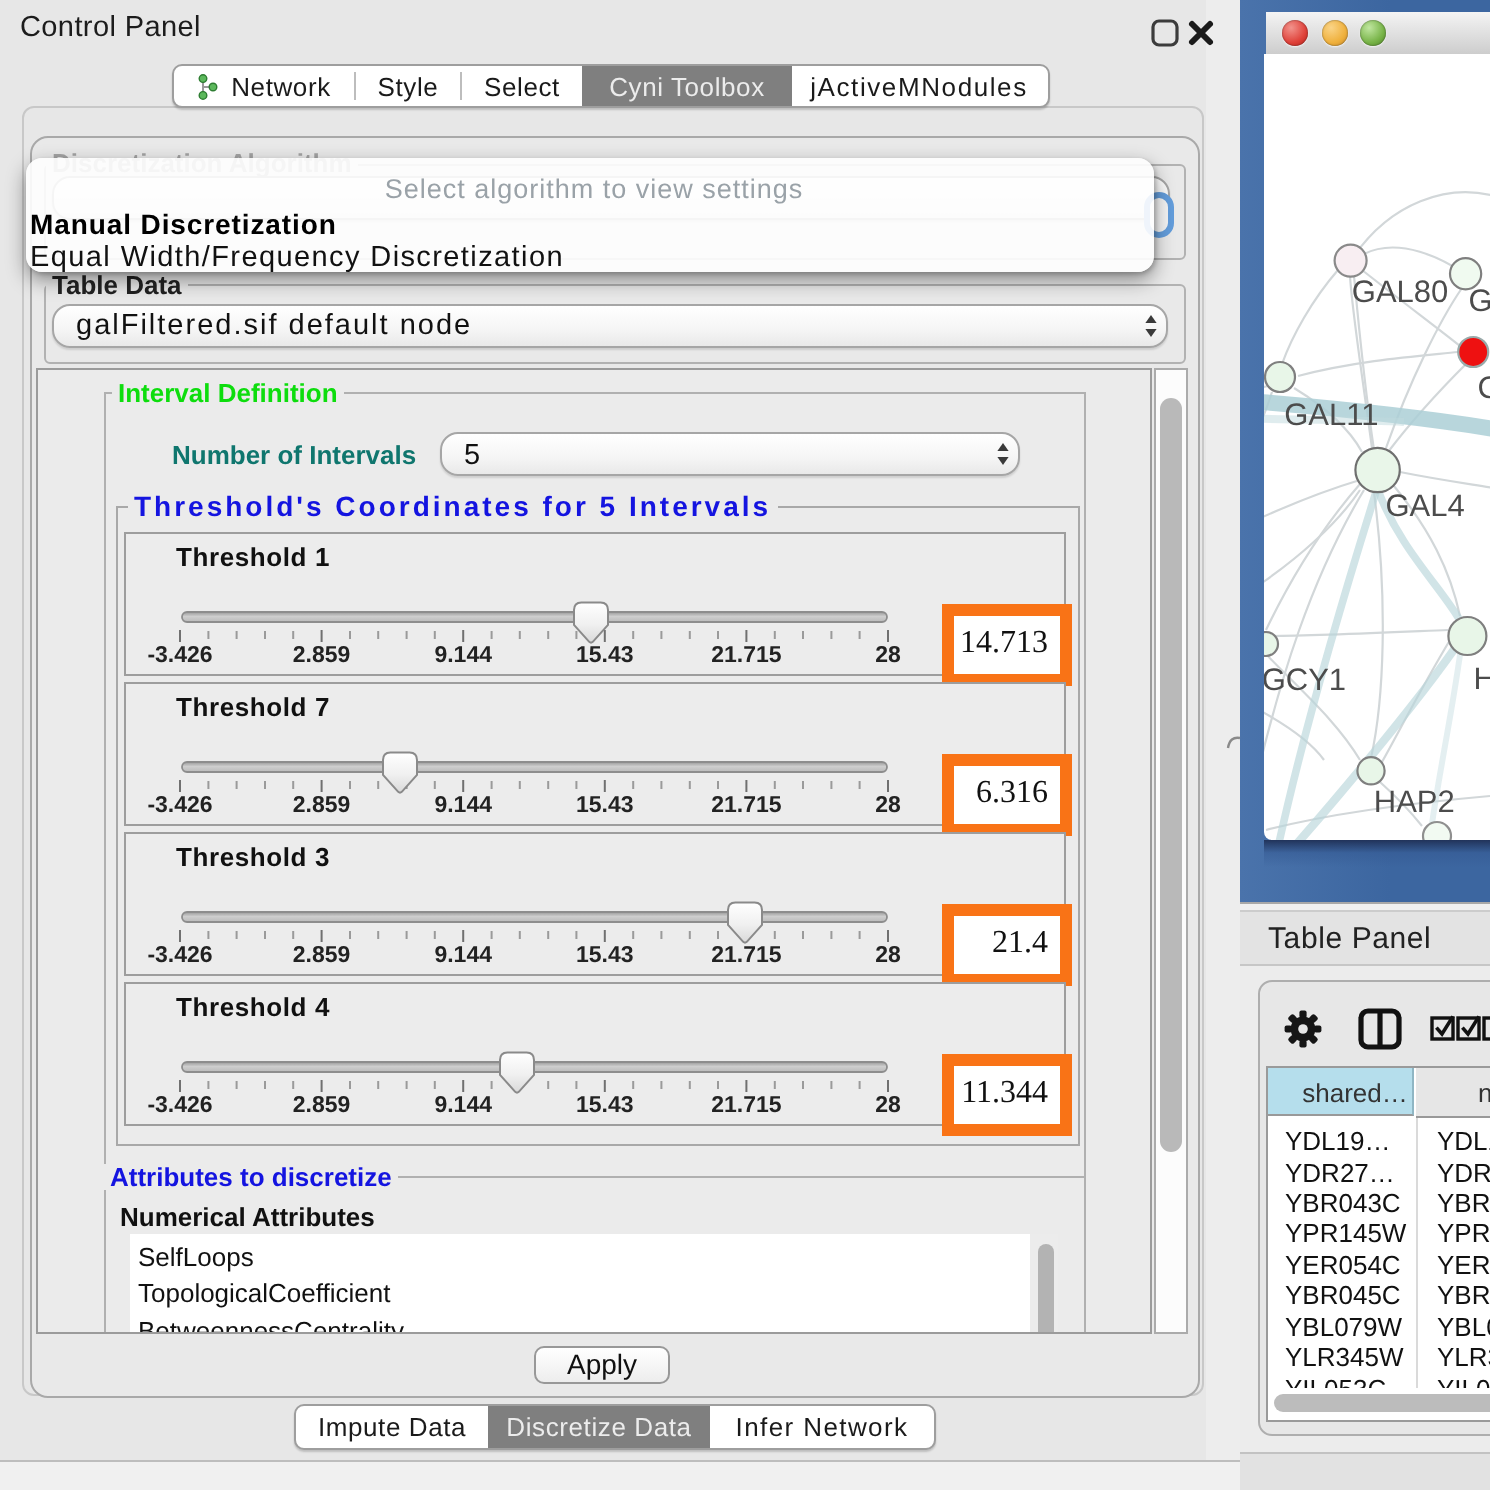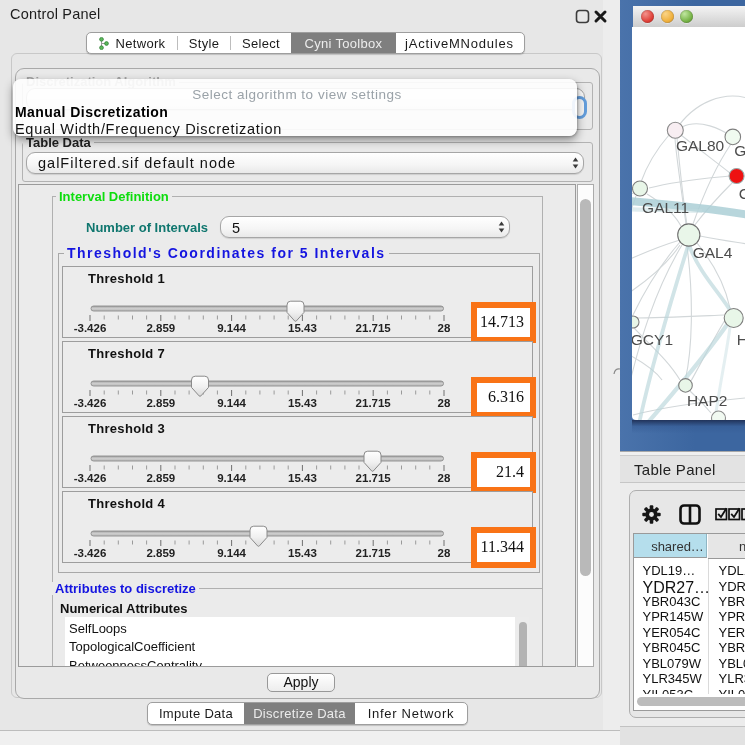--- a/index.html
+++ b/index.html
@@ -345,21 +345,21 @@
       <path d="M91.2 10.8 L94 14 L99.5 5.2" stroke-width="1.8"></path>
       <rect x="102" y="6" width="10.5" height="10.5" stroke-width="1.7"></rect>
     </g>
   </svg>
   <div id="thetable" class="abs">
     <div style="position:absolute;left:0;top:0;width:73px;height:24px;background:#b5deec;border-right:1px solid #8fb6c4;border-bottom:1px solid #999;text-align:center;font-size:13px;color:#333;line-height:25px;padding-left:15px;box-sizing:border-box;width:73px;">shared…</div>
     <div style="position:absolute;left:74px;top:0;width:60px;height:24px;background:#e6e6e6;border-bottom:1px solid #999;font-size:13px;color:#333;line-height:25px;padding-left:31px;">na</div>
     <div style="position:absolute;left:74px;top:25px;width:1px;height:136px;background:#dadada;"></div>
     <div style="position:absolute;left:8.5px;top:29.0px;font-size:13px;color:#111;white-space:nowrap;">YDL19…</div>
 <div style="position:absolute;left:84.5px;top:29.0px;font-size:13px;color:#111;white-space:nowrap;">YDL1</div>
-<div style="position:absolute;left:8.5px;top:44.5px;font-size:16px;color:#111;white-space:nowrap;">YDR27…</div>
+<div style="position:absolute;left:8.5px;top:44.5px;font-size:13px;color:#111;white-space:nowrap;">YDR27…</div>
 <div style="position:absolute;left:84.5px;top:44.5px;font-size:13px;color:#111;white-space:nowrap;">YDR2</div>
 <div style="position:absolute;left:8.5px;top:59.9px;font-size:13px;color:#111;white-space:nowrap;">YBR043C</div>
 <div style="position:absolute;left:84.5px;top:59.9px;font-size:13px;color:#111;white-space:nowrap;">YBR0</div>
 <div style="position:absolute;left:8.5px;top:75.4px;font-size:13px;color:#111;white-space:nowrap;">YPR145W</div>
 <div style="position:absolute;left:84.5px;top:75.4px;font-size:13px;color:#111;white-space:nowrap;">YPR1</div>
 <div style="position:absolute;left:8.5px;top:90.8px;font-size:13px;color:#111;white-space:nowrap;">YER054C</div>
 <div style="position:absolute;left:84.5px;top:90.8px;font-size:13px;color:#111;white-space:nowrap;">YER0</div>
 <div style="position:absolute;left:8.5px;top:106.3px;font-size:13px;color:#111;white-space:nowrap;">YBR045C</div>
 <div style="position:absolute;left:84.5px;top:106.3px;font-size:13px;color:#111;white-space:nowrap;">YBR0</div>
 <div style="position:absolute;left:8.5px;top:121.7px;font-size:13px;color:#111;white-space:nowrap;">YBL079W</div>

